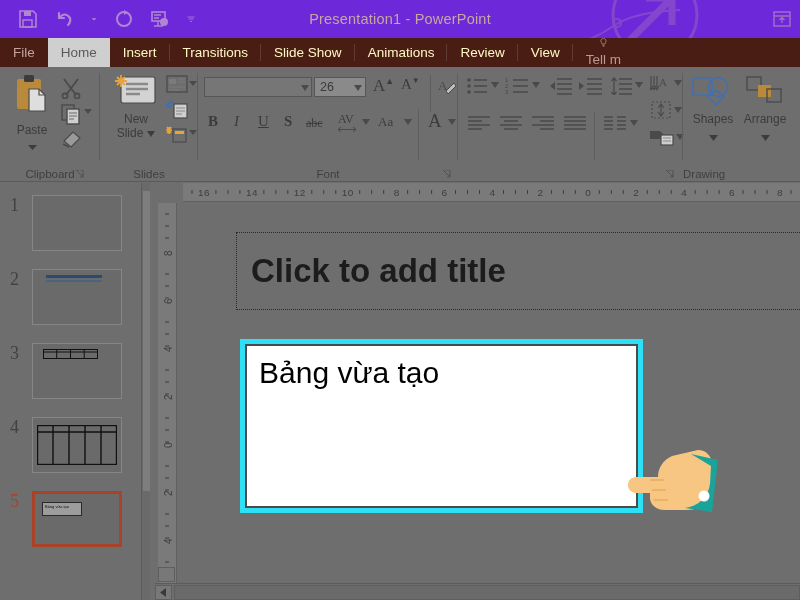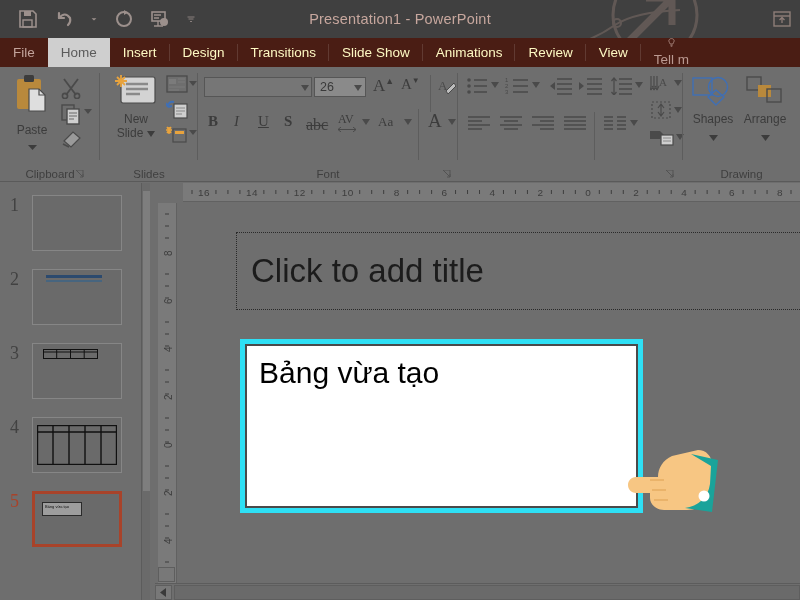--- a/index.html
+++ b/index.html
@@ -7,21 +7,21 @@
     width: 800px; height: 600px;
     overflow: hidden;
     font-family: "Liberation Sans", sans-serif;
     background: #6e6e6e;
   }
   #app { position: relative; width: 800px; height: 600px; }
 
   
   .titlebar {
     position: absolute; left: 0; top: 0; width: 800px; height: 38px;
-    background: #404040;
+    background: #6d28d9;
     overflow: hidden;
   }
   .tb-deco { position: absolute; right: 90px; top: -30px; width: 150px; height: 110px;
     opacity: .22; }
   .qat { position: absolute; left: 18px; top: 0; height: 38px;
     display: flex; align-items: center; gap: 16px; }
   .qat .qicon { width: 20px; height: 20px; display: block; opacity: .55; }
   .win-title {
     position: absolute; left: 0; top: 0; width: 800px; height: 38px;
     display: flex; align-items: center; justify-content: center;
@@ -134,21 +134,21 @@
   
   .canvas {
     position: absolute; left: 178px; top: 203px; width: 622px; height: 380px;
     background: #6e6e6e;
   }
   .title-ph {
     position: absolute; left: 58px; top: 29px; width: 610px; height: 78px;
     border: 1px dotted #2a2a2a;
     display: flex; align-items: center; padding-left: 14px;
   }
-  .title-ph-text { font-size: 33px; color: #1c1c1c; font-weight: 400; }
+  .title-ph-text { font-size: 33px; color: #1c1c1c; font-weight: 700; }
 
   .textbox-outer {
     position: absolute; left: 62px; top: 136px; width: 403px; height: 174px;
     background: #2ee0f5; padding: 5px;
   }
   .textbox-inner {
     width: 100%; height: 100%; background: #ffffff; border: 2px solid #4a4a4a;
     padding: 10px 0 0 12px;
   }
   .tb-text { font-size: 30px; color: #000; line-height: 1.1; }
@@ -226,23 +226,20 @@
     <div class="tab file">
         <span>File</span>
       </div>
     <div class="tab active">
         <span>Home</span>
       </div>
     <div class="tab sep">
         <span>Insert</span>
       </div>
     <div class="tab sep">
-        <span>Design</span>
-      </div>
-    <div class="tab sep">
         <span>Transitions</span>
       </div>
     <div class="tab sep">
         <span>Slide Show</span>
       </div>
     <div class="tab sep">
         <span>Animations</span>
       </div>
     <div class="tab sep">
         <span>Review</span>
@@ -360,21 +357,21 @@
       <div class="grp-div" style="left:232px; top:8px; bottom:70px;"></div>
       <svg class="mini" style="left:240px; top:10px; width:18px; height:20px;" viewBox="0 0 18 20">
         <text x="0" y="13" font-size="13" fill="#4a4a4a" font-family="serif">A</text>
         <path d="M8 14 L16 6 L18 9 L10 17 Z" fill="#bdbdbd" stroke="#4a4a4a" stroke-width="1"></path>
       </svg>
 
       <div class="fbtn" style="left:10px; top:46px; font-weight:bold;"><span>B</span></div>
       <div class="fbtn" style="left:36px; top:46px; font-style:italic;"><span>I</span></div>
       <div class="fbtn" style="left:60px; top:46px; text-decoration:underline;"><span>U</span></div>
       <div class="fbtn" style="left:86px; top:46px; font-weight:bold;"><span>S</span></div>
-      <div class="fbtn" style="left:108px; top:49px; font-size:16px; text-decoration:line-through;"><span>abc</span></div>
+      <div class="fbtn" style="left:108px; top:49px; font-size:12px; text-decoration:line-through;"><span>abc</span></div>
       <div class="fbtn" style="left:140px; top:45px; font-size:12px;">
         <span>AV</span>
         <svg style="width:18px;height:5px;display:block;" viewBox="0 0 18 5">
             <path d="M0 2.5 h18 M0 2.5 L3 0 M0 2.5 L3 5 M18 2.5 L15 0 M18 2.5 L15 5" stroke="#4a4a4a" stroke-width="1" fill="none"></path>
           </svg>
       </div>
       <svg class="mini" style="left:164px; top:52px; width:8px; height:6px;" viewBox="0 0 8 6">
           <path d="M0 0 L4 6 L8 0 Z" fill="#4a4a4a"></path>
         </svg>
       <div class="fbtn" style="left:180px; top:47px; font-size:13px;"><span>Aa</span></div>
@@ -495,21 +492,21 @@
         <svg style="width:40px;height:34px;" viewBox="0 0 40 34">
           <rect x="2" y="2" width="14" height="13" fill="none" stroke="#4a4a4a" stroke-width="1.4"></rect>
           <rect x="13" y="10" width="13" height="12" fill="#b9893c"></rect>
           <rect x="22" y="14" width="14" height="13" fill="none" stroke="#4a4a4a" stroke-width="1.4"></rect>
         </svg>
         <div class="txt">Arrange</div>
         <svg style="width:9px;height:6px;margin-top:2px;" viewBox="0 0 9 6">
             <path d="M0 0 L4.5 6 L9 0 Z" fill="#3c3c3c"></path>
           </svg>
       </div>
-      <div class="grp-label" style="text-align:center; padding-right:0;">Drawing</div>
+      <div class="grp-label" style="text-align:left; padding-right:0;">Drawing</div>
     </div>
   </div>
 
   <div class="slidepanel">
 
     <div class="thumb-row" style="top:12px;">
       <div class="thumb-num">1</div>
       <div class="thumb"></div>
     </div>
 

